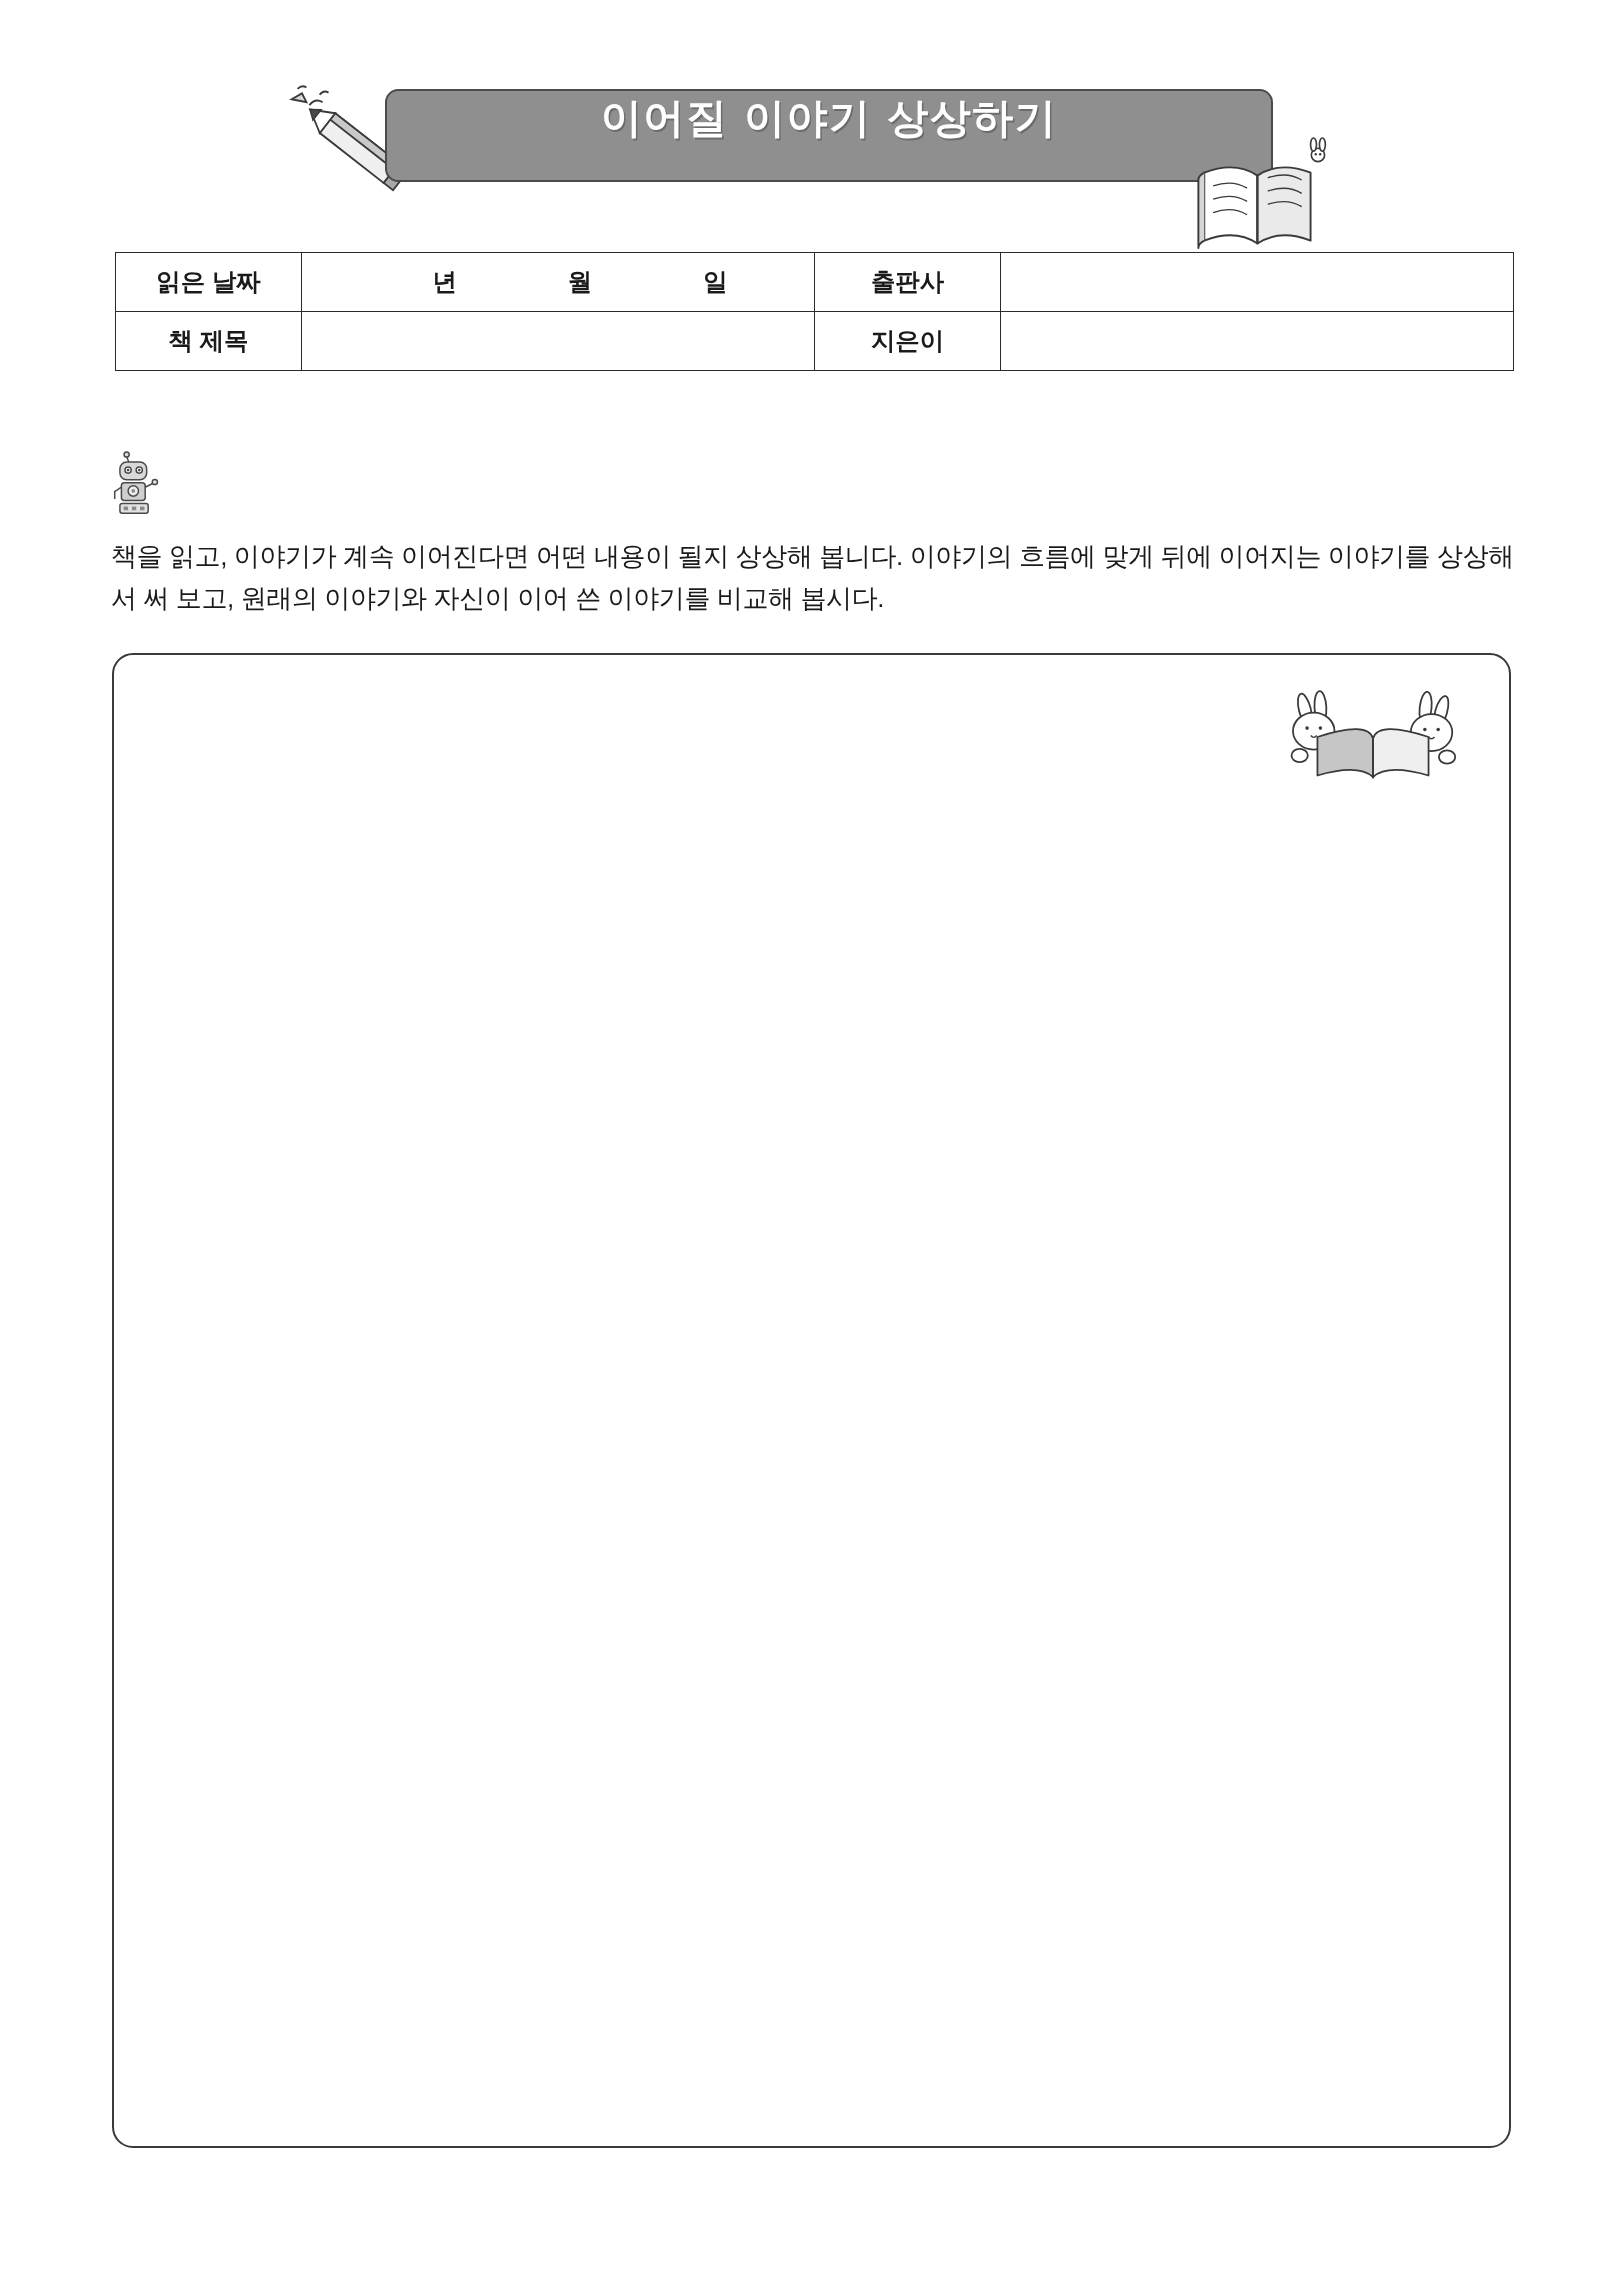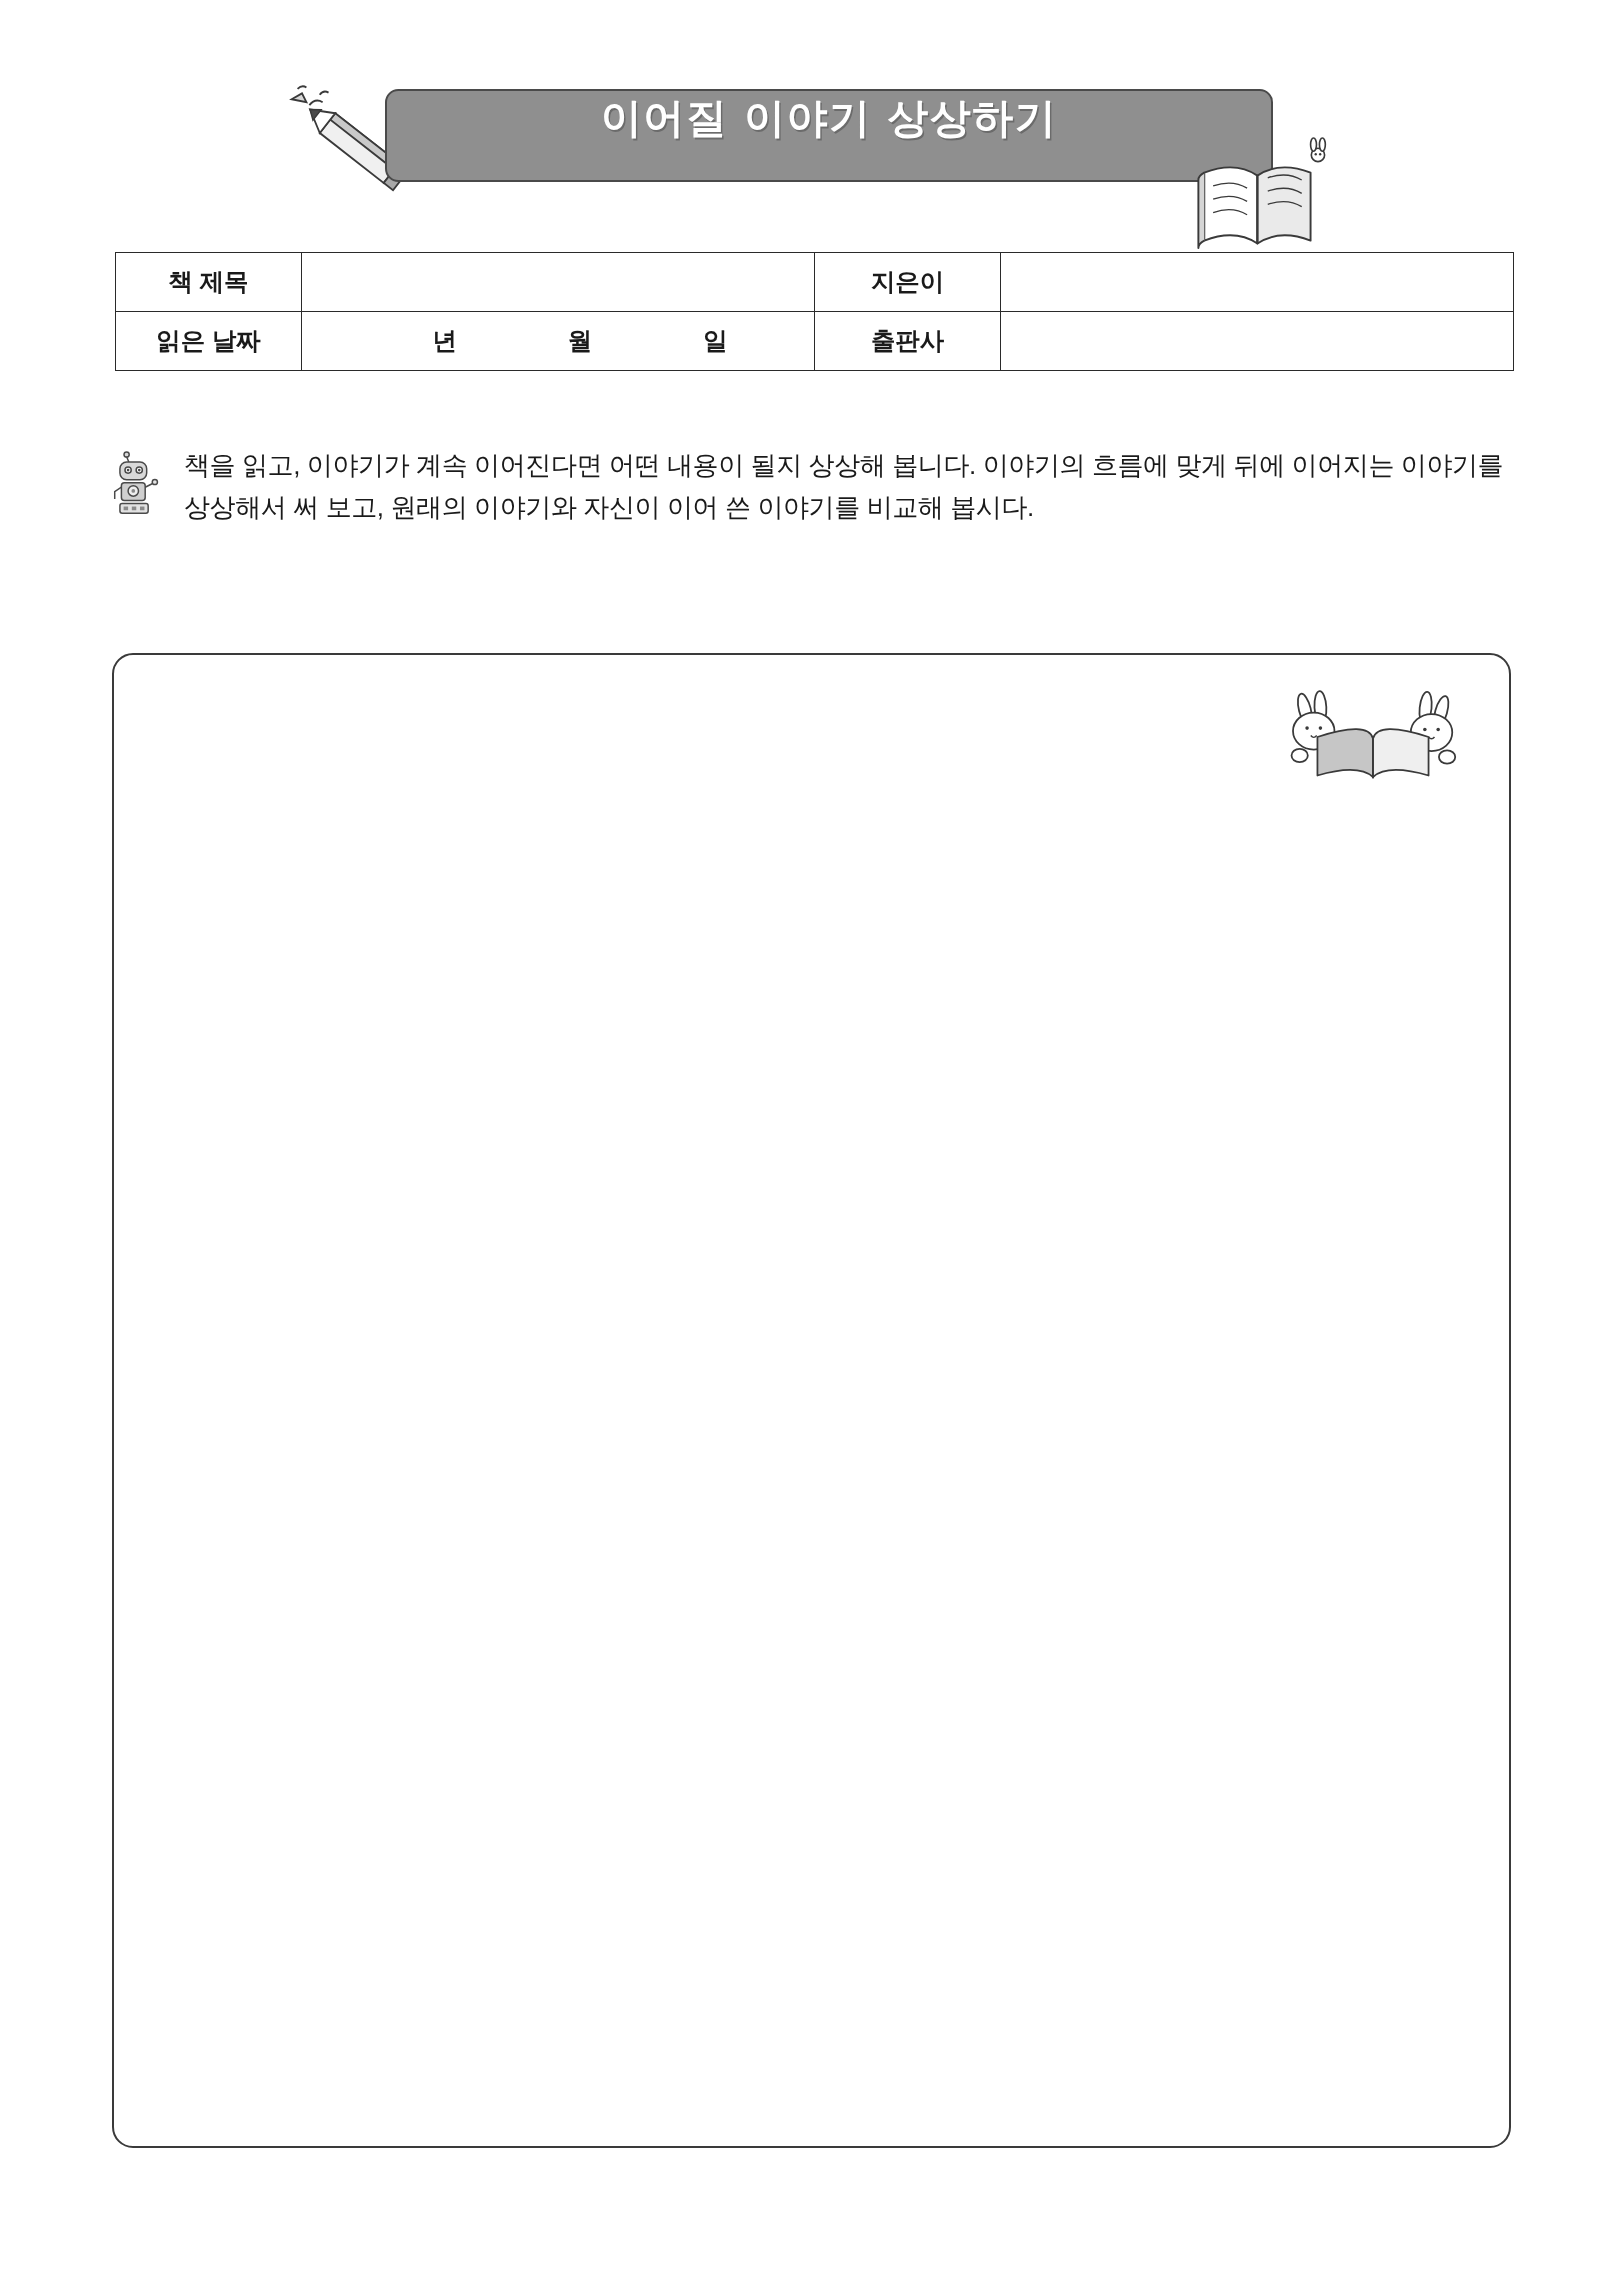--- a/index.html
+++ b/index.html
@@ -98,20 +98,21 @@
 
   
   .instruction {
     position: absolute;
     left: 111px;
     top: 444px;
     width: 1406px;
     display: flex;
     align-items: flex-start;
     gap: 18px;
+    flex-direction: column;
   }
   .robot-icon {
     flex: 0 0 auto;
     width: 55px;
     height: 67px;
     margin-top: 6px;
   }
   .instruction-text {
     font-size: 26px;
     line-height: 1.62;
@@ -183,35 +184,35 @@
       <ellipse cx="178" cy="10" rx="4" ry="9"></ellipse>
       <circle cx="169" cy="23" r="1.6" fill="#3a3a3a" stroke="none"></circle>
       <circle cx="175" cy="23" r="1.6" fill="#3a3a3a" stroke="none"></circle>
     </g>
   </svg>
 </div>
 
 <table class="info-table">
   <tbody>
       <tr>
-    <td class="label">책 제목</td>
-    <td class="value"></td>
-    <td class="label">지은이</td>
-    <td class="value"></td>
-  </tr>
-  <tr>
     <td class="label">읽은 날짜</td>
     <td class="value">
       <div class="date-row-inner">
         <span class="date-unit">년</span>
         <span class="date-unit">월</span>
         <span class="date-unit">일</span>
       </div>
     </td>
     <td class="label">출판사</td>
+    <td class="value"></td>
+  </tr>
+  <tr>
+    <td class="label">책 제목</td>
+    <td class="value"></td>
+    <td class="label">지은이</td>
     <td class="value"></td>
   </tr>
 </tbody>
   </table>
 
 <div class="instruction">
   <svg class="robot-icon" viewBox="0 0 74 90">
     <g stroke="#4a4a4a" stroke-width="2" fill="#d9d9d9">
       <circle cx="21" cy="6" r="3.5"></circle>
       <line x1="21" y1="9" x2="24" y2="16"></line>

